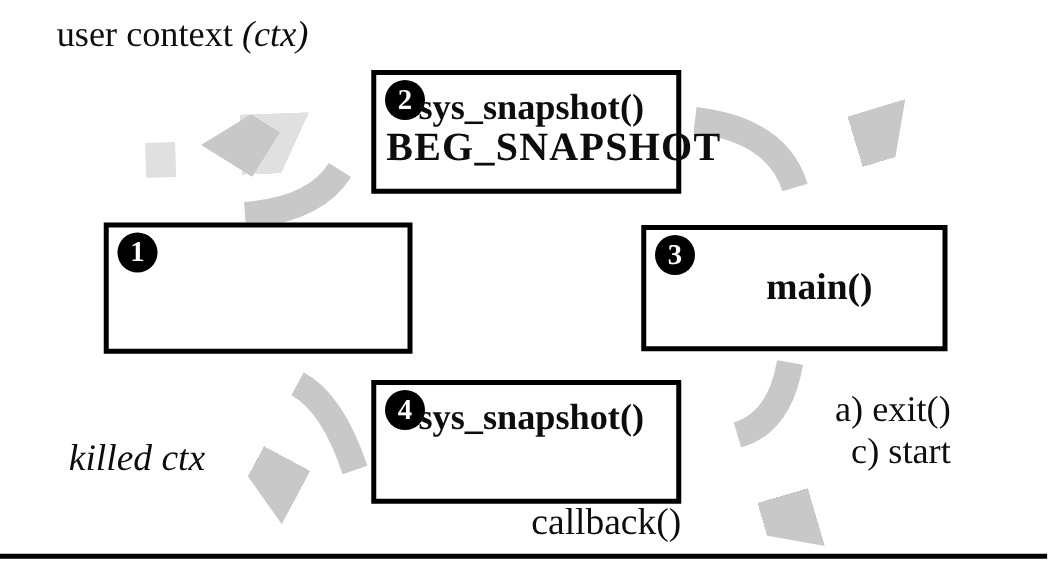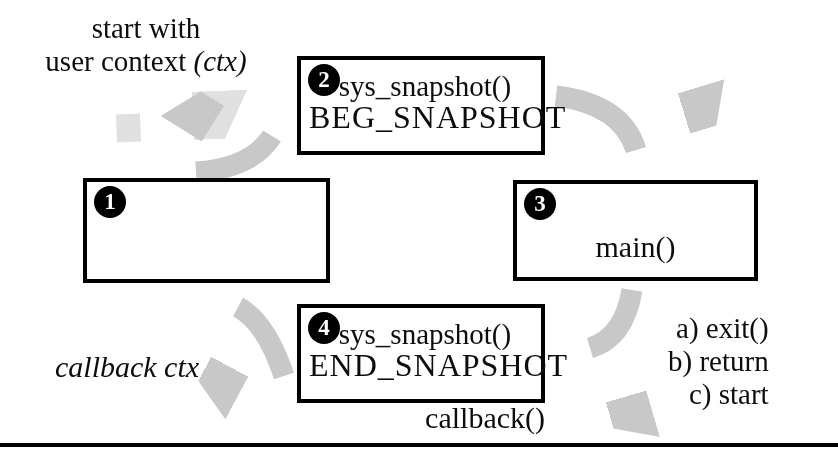--- a/index.html
+++ b/index.html
@@ -53,25 +53,26 @@
     font-size: 23px;
     line-height: 32px;
     text-align: center;
     font-weight: bold;
   }
   .box-text {
     position: absolute;
     left: 0;
     width: 100%;
     text-align: center;
+    font-weight: bold;
   }
   .box1-text { top: 22px; font-size: 31px; line-height: 30px; }
   .box2-text, .box4-text { top: 11px; font-size: 29px; line-height: 31px; padding-left: 8px; box-sizing: border-box; }
   .snap-line2 { font-size: 32px; letter-spacing: 1px; }
-  .box3-text { top: 46px; font-size: 30px; }
+  .box3-text { top: 29px; font-size: 30px; padding-left: 20px; }
   .callback-note {
     left: 297px;
     top: 401px;
     width: 248px;
     text-align: right;
     font-size: 30px;
   }
   .exit-note {
     left: 668px;
     top: 312px;
@@ -107,21 +108,20 @@
       </marker>
     </defs>
     <path d="M 128 114 L 129 142" fill="none" stroke="#e0e0e0" stroke-width="24" marker-end="url(#headL)"></path>
     <path d="M 196 172 Q 252 168 272 136" fill="none" stroke="#c8c8c8" stroke-width="21" marker-end="url(#headM)"></path>
     <path d="M 556 96 Q 622 104 636 150" fill="none" stroke="#c8c8c8" stroke-width="21" marker-end="url(#headM)"></path>
     <path d="M 632 290 Q 624 338 590 348" fill="none" stroke="#c8c8c8" stroke-width="21" marker-end="url(#headM)"></path>
     <path d="M 284 376 Q 266 322 238 307" fill="none" stroke="#c8c8c8" stroke-width="21" marker-end="url(#headM)"></path>
   </svg>
 
   <div class="note start-note">
-    <div>start with</div>
     <div><span>user context</span> <span class="it">(ctx)</span></div>
   </div>
 
   <div class="state-box" style="left:83px; top:178px; width:247px; height:105px;">
     <div class="badge">1</div>
     <div class="box-text box1-text">
     </div>
   </div>
 
   <div class="state-box" style="left:297px; top:56px; width:248px; height:99px;">
@@ -134,29 +134,27 @@
 
   <div class="state-box" style="left:513px; top:180px; width:245px; height:101px;">
     <div class="badge">3</div>
     <div class="box-text box3-text">main()</div>
   </div>
 
   <div class="state-box" style="left:297px; top:304px; width:248px; height:99px;">
     <div class="badge">4</div>
     <div class="box-text box4-text">
       <div>sys_snapshot()</div>
-      <div class="snap-line2">END_SNAPSHOT</div>
     </div>
   </div>
 
   <div class="note callback-note">callback()</div>
 
   <div class="note exit-note">
     <div>a) exit()</div>
-    <div>b) return</div>
     <div>c) start</div>
   </div>
 
-  <div class="note restore-note it">callback ctx</div>
+  <div class="note restore-note it">killed ctx</div>
 
   <div class="bottom-rule"></div>
 
 </div>
 
 </body></html>

